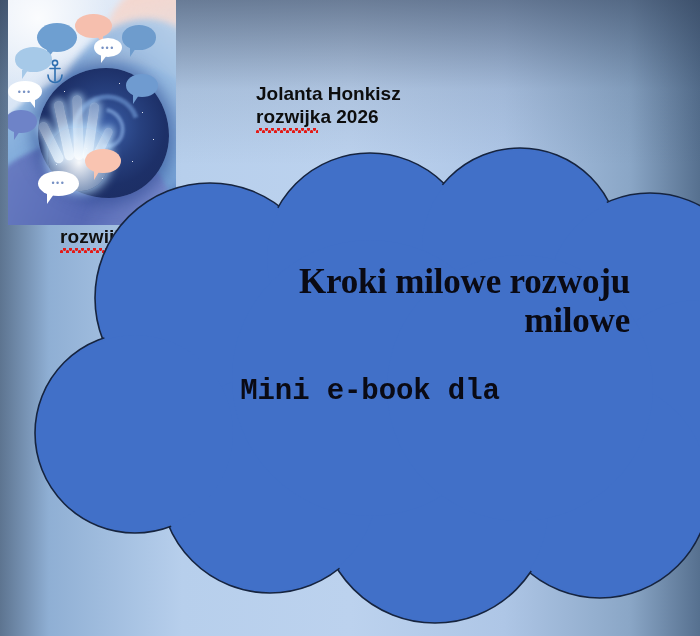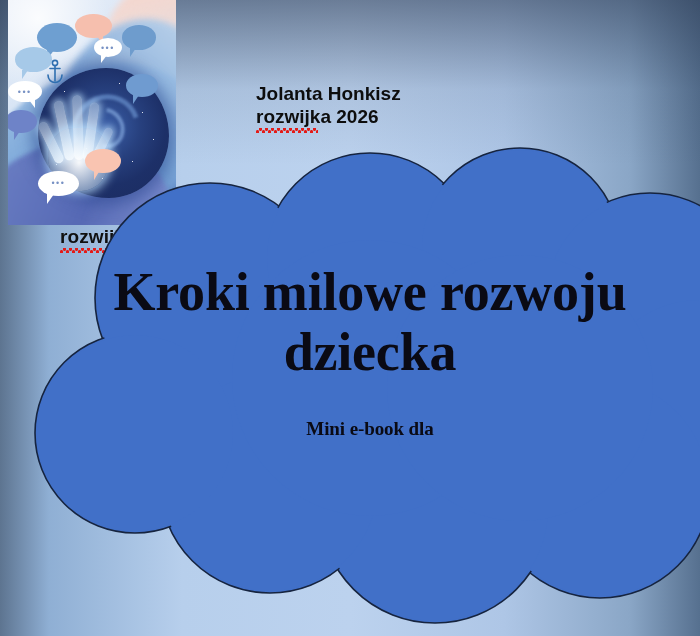--- a/index.html
+++ b/index.html
@@ -252,30 +252,32 @@
   #cloud-text {
     position: absolute;
     left: 110px; top: 262px;
     width: 520px;
     text-align: center;
     font-family: "Liberation Serif", serif;
     color: #0a0a14;
   }
   #cloud-title {
     font-weight: bold;
-    font-size: 54px;
+    font-size: 35px;
     line-height: 1.12;
     letter-spacing: -0.2px;
+    text-align: right;
   }
   #cloud-subtitle {
     margin-top: 34px;
     font-weight: bold;
-    font-size: 19px;
+    font-size: 29px;
     line-height: 1.25;
     letter-spacing: -0.1px;
+    font-family: Liberation Mono, monospace;
   }
 </style>
 </head>
 <body>
 
 <div id="slide">
 
   <div id="cover">
     <div class="layer peach1"></div>
     <div class="layer peach2"></div>
@@ -366,20 +368,20 @@
         <circle cx="95" cy="255" r="98"></circle>
         <circle cx="330" cy="200" r="138"></circle>
         <circle cx="480" cy="210" r="133"></circle>
       </g>
     </svg>
   </div>
 
   <div id="cloud-text">
     <div id="cloud-title">
       <div>Kroki milowe rozwoju</div>
-      <div>dziecka</div>
+      <div>milowe</div>
     </div>
     <div id="cloud-subtitle">
       <div>Mini e-book dla</div>
     </div>
   </div>
 
 </div>
 
 </body></html>

